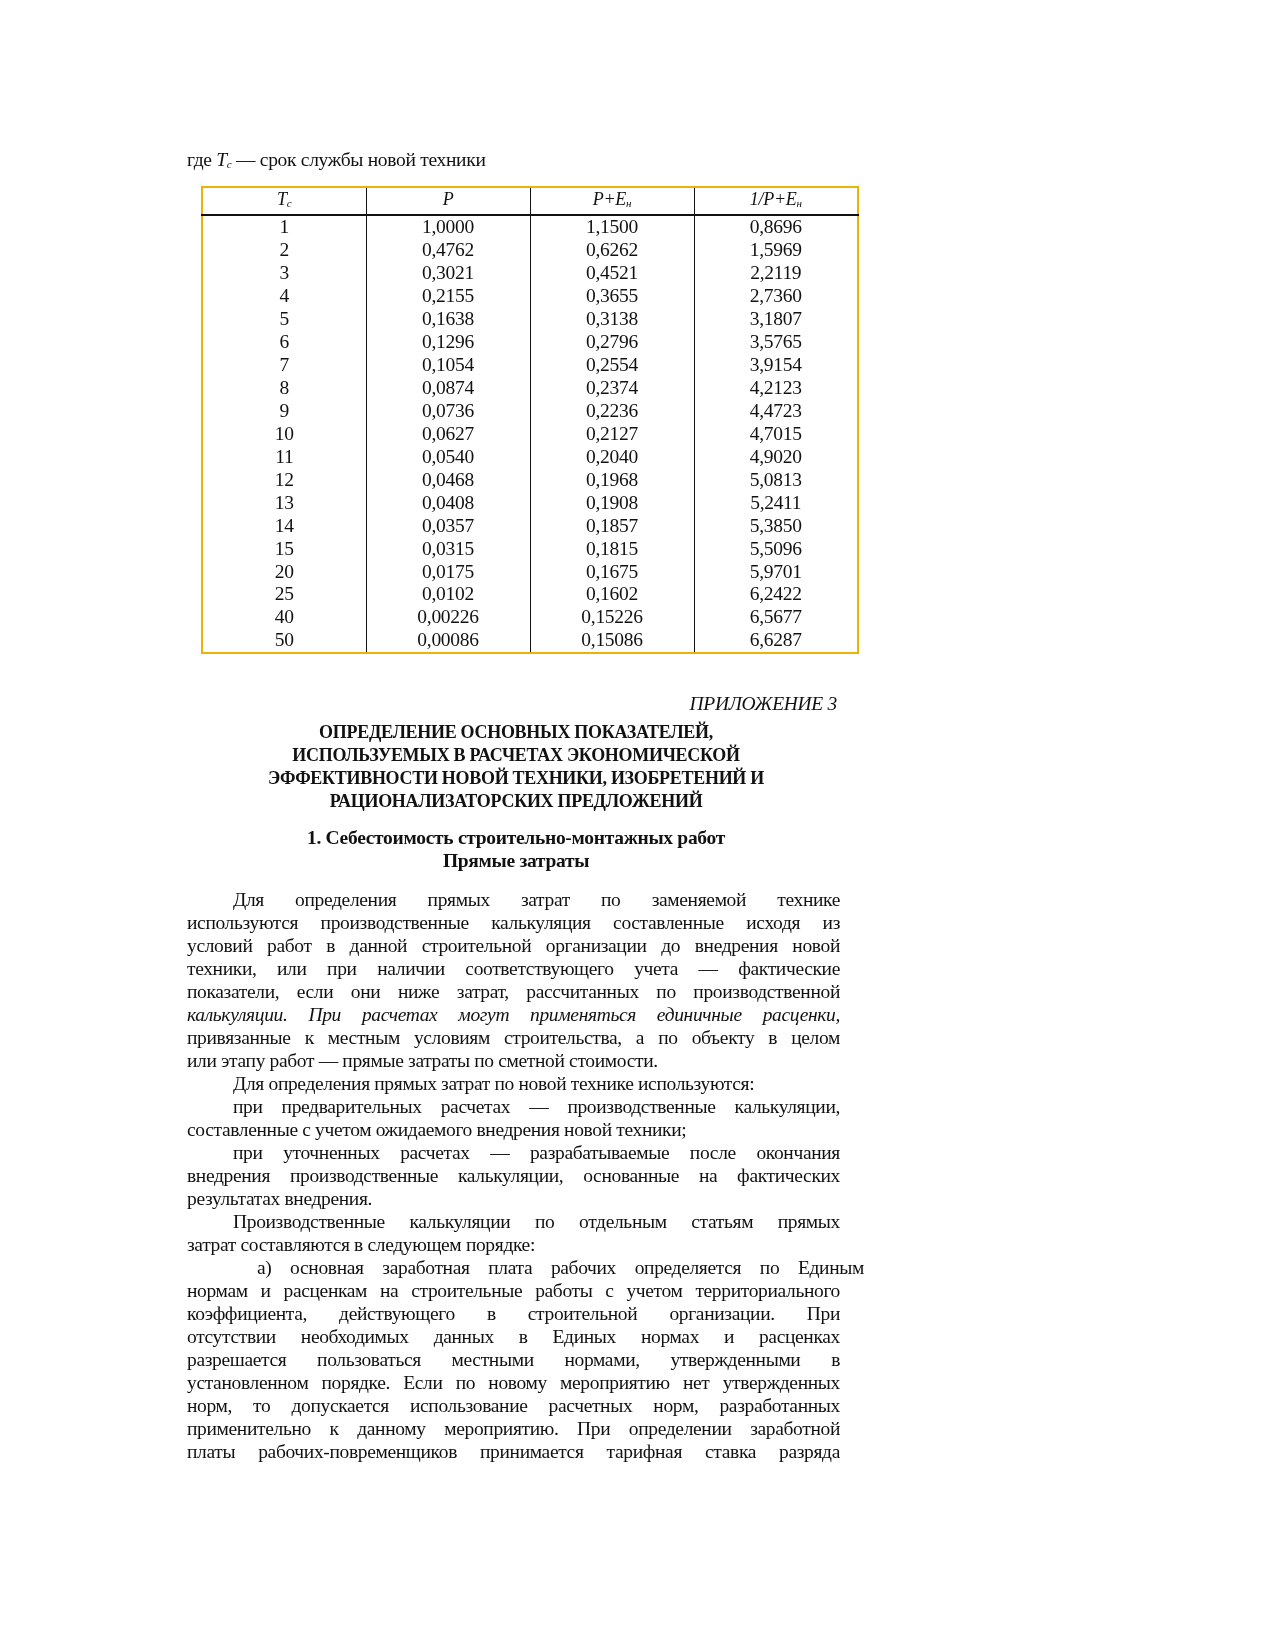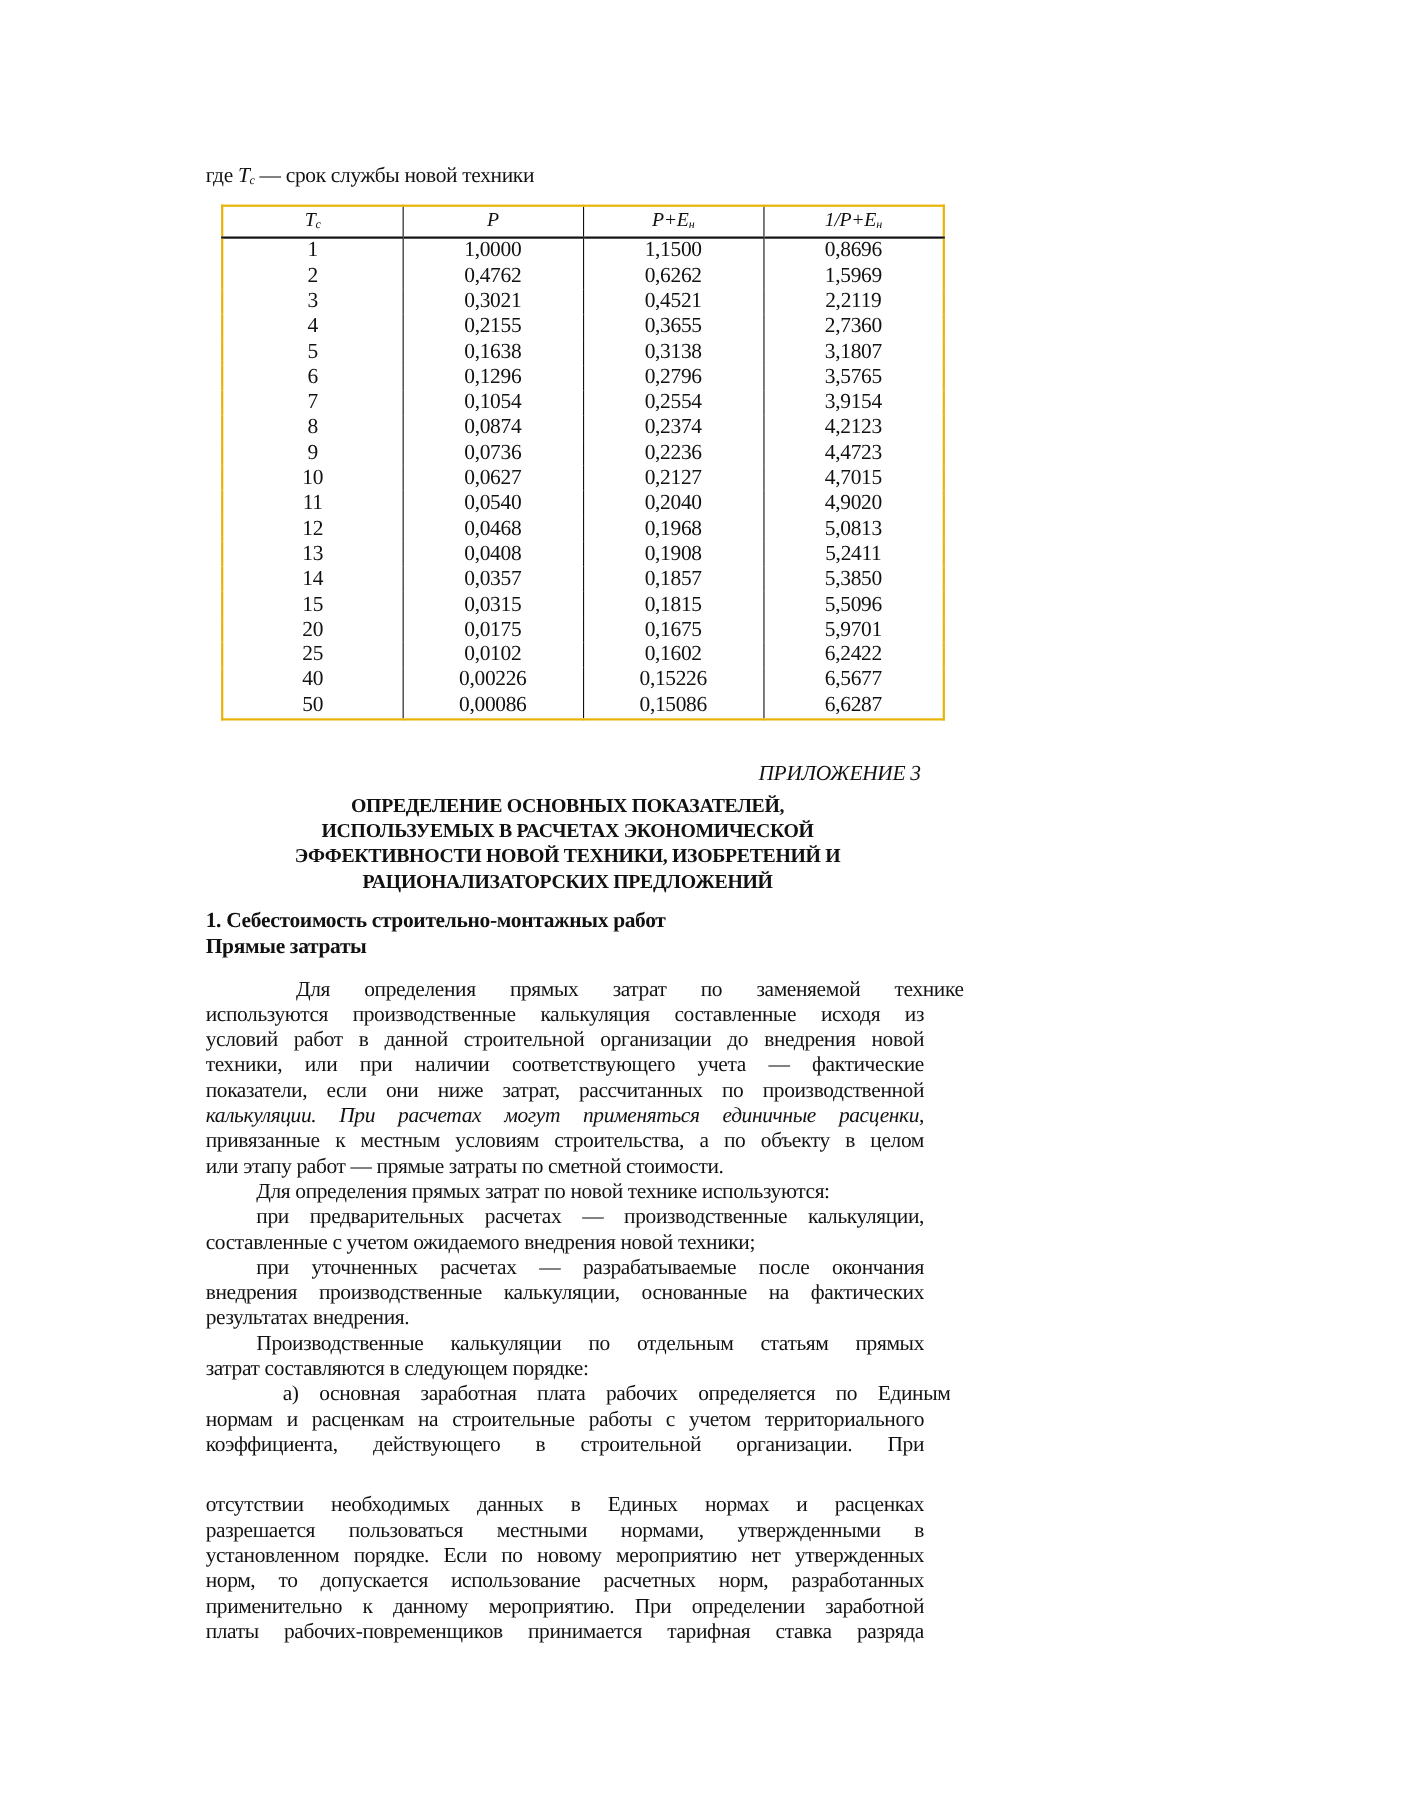--- a/index.html
+++ b/index.html
@@ -14,21 +14,21 @@
   table.coef th { font-weight: normal; font-style: italic; height: 23px; padding: 0; border-bottom: 2px solid #111;
                   border-left: 1.5px solid #111; text-align: center; font-size: 18px; line-height: 22px; }
   table.coef th:first-child { border-left: none; }
   table.coef th sub { font-size: 11px; vertical-align: -2px; }
   table.coef td { height: 22.95px; padding: 0; text-align: center; line-height: 22px; border-left: 1.5px solid #111; }
   table.coef td:first-child { border-left: none; }
   table.coef col { width: 25%; }
   .appendix { position: absolute; top: 692px; right: 8px; font-style: italic; font-size: 19.5px; line-height: 23px; letter-spacing: -0.3px; }
   .title { position: absolute; top: 721px; left: 0; width: 658px; text-align: center; font-weight: bold;
            font-size: 18px; line-height: 23px; letter-spacing: -0.3px; }
-  .subtitle { position: absolute; top: 826px; left: 0; width: 658px; text-align: left; font-weight: bold;
+  .subtitle { position: absolute; top: 826px; left: 0; width: 658px; text-align: center; font-weight: bold;
               font-size: 19.5px; line-height: 23px; letter-spacing: -0.3px; }
   .body { position: absolute; top: 888px; left: 0; width: 653px; font-size: 19.5px; line-height: 23px; letter-spacing: -0.35px; }
   .line { display: block; text-align: justify; text-align-last: justify; white-space: nowrap; height: 23px; }
   .line.last { text-align-last: left; }
   .line.ind { padding-left: 46px; }
   .line span { white-space: normal; }
 </style>
 </head>
 <body>
 
@@ -180,21 +180,21 @@
     <div>РАЦИОНАЛИЗАТОРСКИХ ПРЕДЛОЖЕНИЙ</div>
   </div>
 
   <div class="subtitle">
     <div>1. Себестоимость строительно-монтажных работ</div>
     <div>Прямые затраты</div>
   </div>
 
   <div class="body" id="body-text">
       <div class="line ind">
-        <span style="display: block; text-align: justify; text-align-last: justify; white-space: normal; width: 607px; height: 23px; overflow: hidden; margin-left: 36px;">Для определения прямых затрат по заменяемой технике</span>
+        <span style="display: block; text-align: justify; text-align-last: justify; white-space: normal; width: 607px; height: 23px; overflow: hidden;">Для определения прямых затрат по заменяемой технике</span>
       </div>
       <div class="line">
         <span style="display: block; text-align: justify; text-align-last: justify; white-space: normal; width: 653px; height: 23px; overflow: hidden;">используются производственные калькуляция составленные исходя из</span>
       </div>
       <div class="line">
         <span style="display: block; text-align: justify; text-align-last: justify; white-space: normal; width: 653px; height: 23px; overflow: hidden;">условий работ в данной строительной организации до внедрения новой</span>
       </div>
       <div class="line">
         <span style="display: block; text-align: justify; text-align-last: justify; white-space: normal; width: 653px; height: 23px; overflow: hidden;">техники, или при наличии соответствующего учета — фактические</span>
       </div>
@@ -227,21 +227,21 @@
       <div class="line ind">
         <span style="display: block; text-align: justify; text-align-last: justify; white-space: normal; width: 607px; height: 23px; overflow: hidden; margin-left: 24px;">а) основная заработная плата рабочих определяется по Единым</span>
       </div>
       <div class="line">
         <span style="display: block; text-align: justify; text-align-last: justify; white-space: normal; width: 653px; height: 23px; overflow: hidden;">нормам и расценкам на строительные работы с учетом территориального</span>
       </div>
       <div class="line">
         <span style="display: block; text-align: justify; text-align-last: justify; white-space: normal; width: 653px; height: 23px; overflow: hidden;">коэффициента, действующего в строительной организации. При</span>
       </div>
       <div class="line">
-        <span style="display: block; text-align: justify; text-align-last: justify; white-space: normal; width: 653px; height: 23px; overflow: hidden; margin-top: 32px;">отсутствии необходимых данных в Единых нормах и расценках</span>
+        <span style="display: block; text-align: justify; text-align-last: justify; white-space: normal; width: 653px; height: 23px; overflow: hidden;">отсутствии необходимых данных в Единых нормах и расценках</span>
       </div>
       <div class="line">
         <span style="display: block; text-align: justify; text-align-last: justify; white-space: normal; width: 653px; height: 23px; overflow: hidden;">разрешается пользоваться местными нормами, утвержденными в</span>
       </div>
       <div class="line">
         <span style="display: block; text-align: justify; text-align-last: justify; white-space: normal; width: 653px; height: 23px; overflow: hidden;">установленном порядке. Если по новому мероприятию нет утвержденных</span>
       </div>
       <div class="line">
         <span style="display: block; text-align: justify; text-align-last: justify; white-space: normal; width: 653px; height: 23px; overflow: hidden;">норм, то допускается использование расчетных норм, разработанных</span>
       </div>

